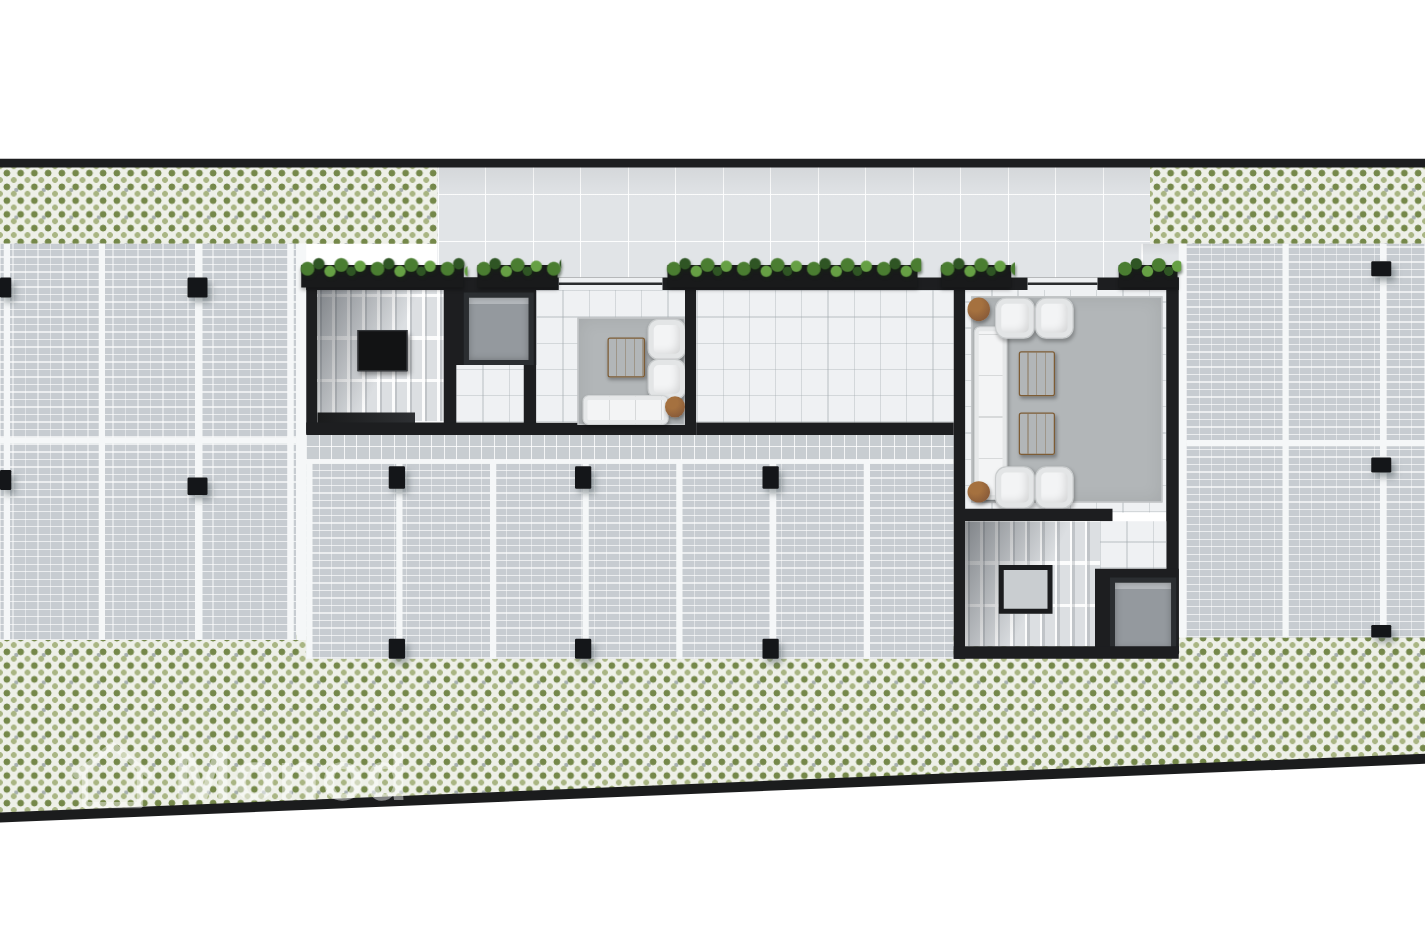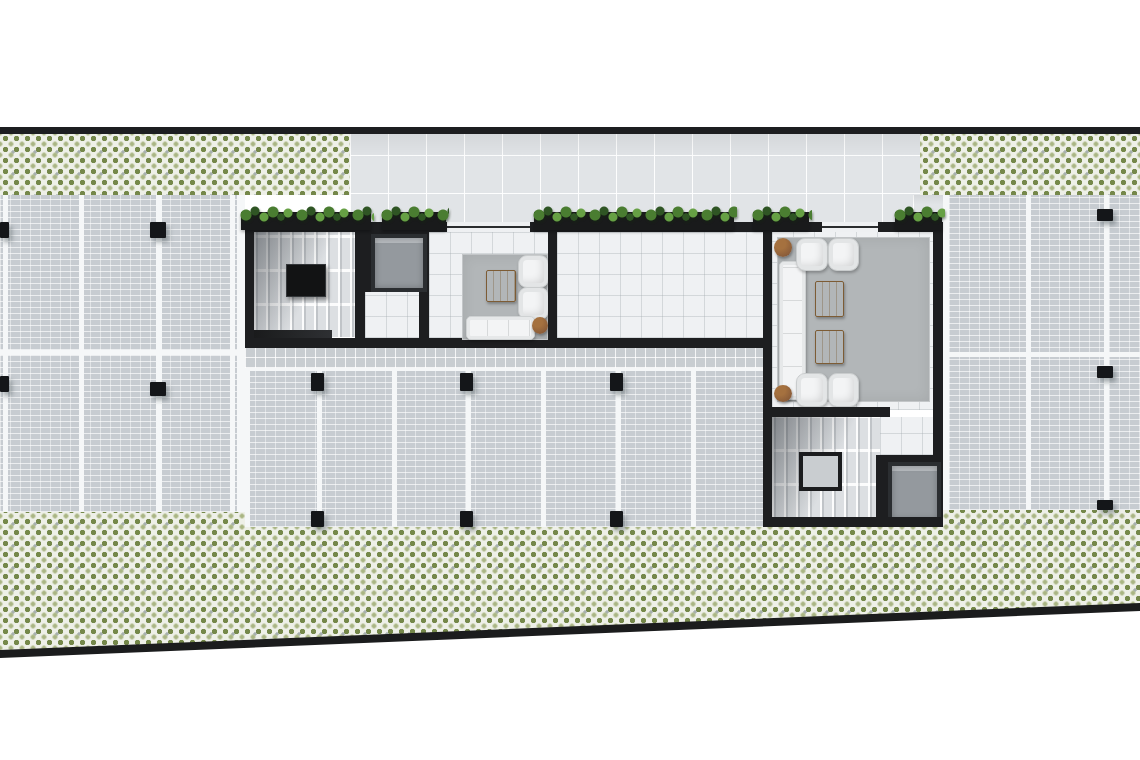--- a/index.html
+++ b/index.html
@@ -216,14 +216,20 @@
   <div class="abs planter" style="left:241px;top:212px;width:130px;height:18px;"></div>
   <div class="abs planter" style="left:382px;top:212px;width:64px;height:18px;"></div>
   <div class="abs planter" style="left:534px;top:212px;width:200px;height:18px;"></div>
   <div class="abs planter" style="left:753px;top:212px;width:56px;height:18px;"></div>
   <div class="abs planter" style="left:895px;top:212px;width:47px;height:18px;"></div>
 
   <svg class="abs" style="left:0;top:0;width:1140px;height:760px;pointer-events:none;" viewBox="0 0 1140 760">
     <polygon points="0,650 1140,603 1140,611 0,658" fill="#1b1c1d"></polygon>
   </svg>
 
+  <div class="abs watermark" style="left:55px;top:580px;width:320px;height:80px;">
+    <svg class="wm-icon" width="70" height="64" viewBox="0 0 70 64">
+      <path d="M6,32 L35,8 L64,32 M13,27 V56 H57 V27" fill="none" stroke="rgba(255,255,255,0.5)" stroke-width="5" stroke-linecap="round" stroke-linejoin="round"></path>
+    </svg>
+    <span class="wm-text">Monod</span>
+  </div>
 
 </div>
 
 </body></html>

